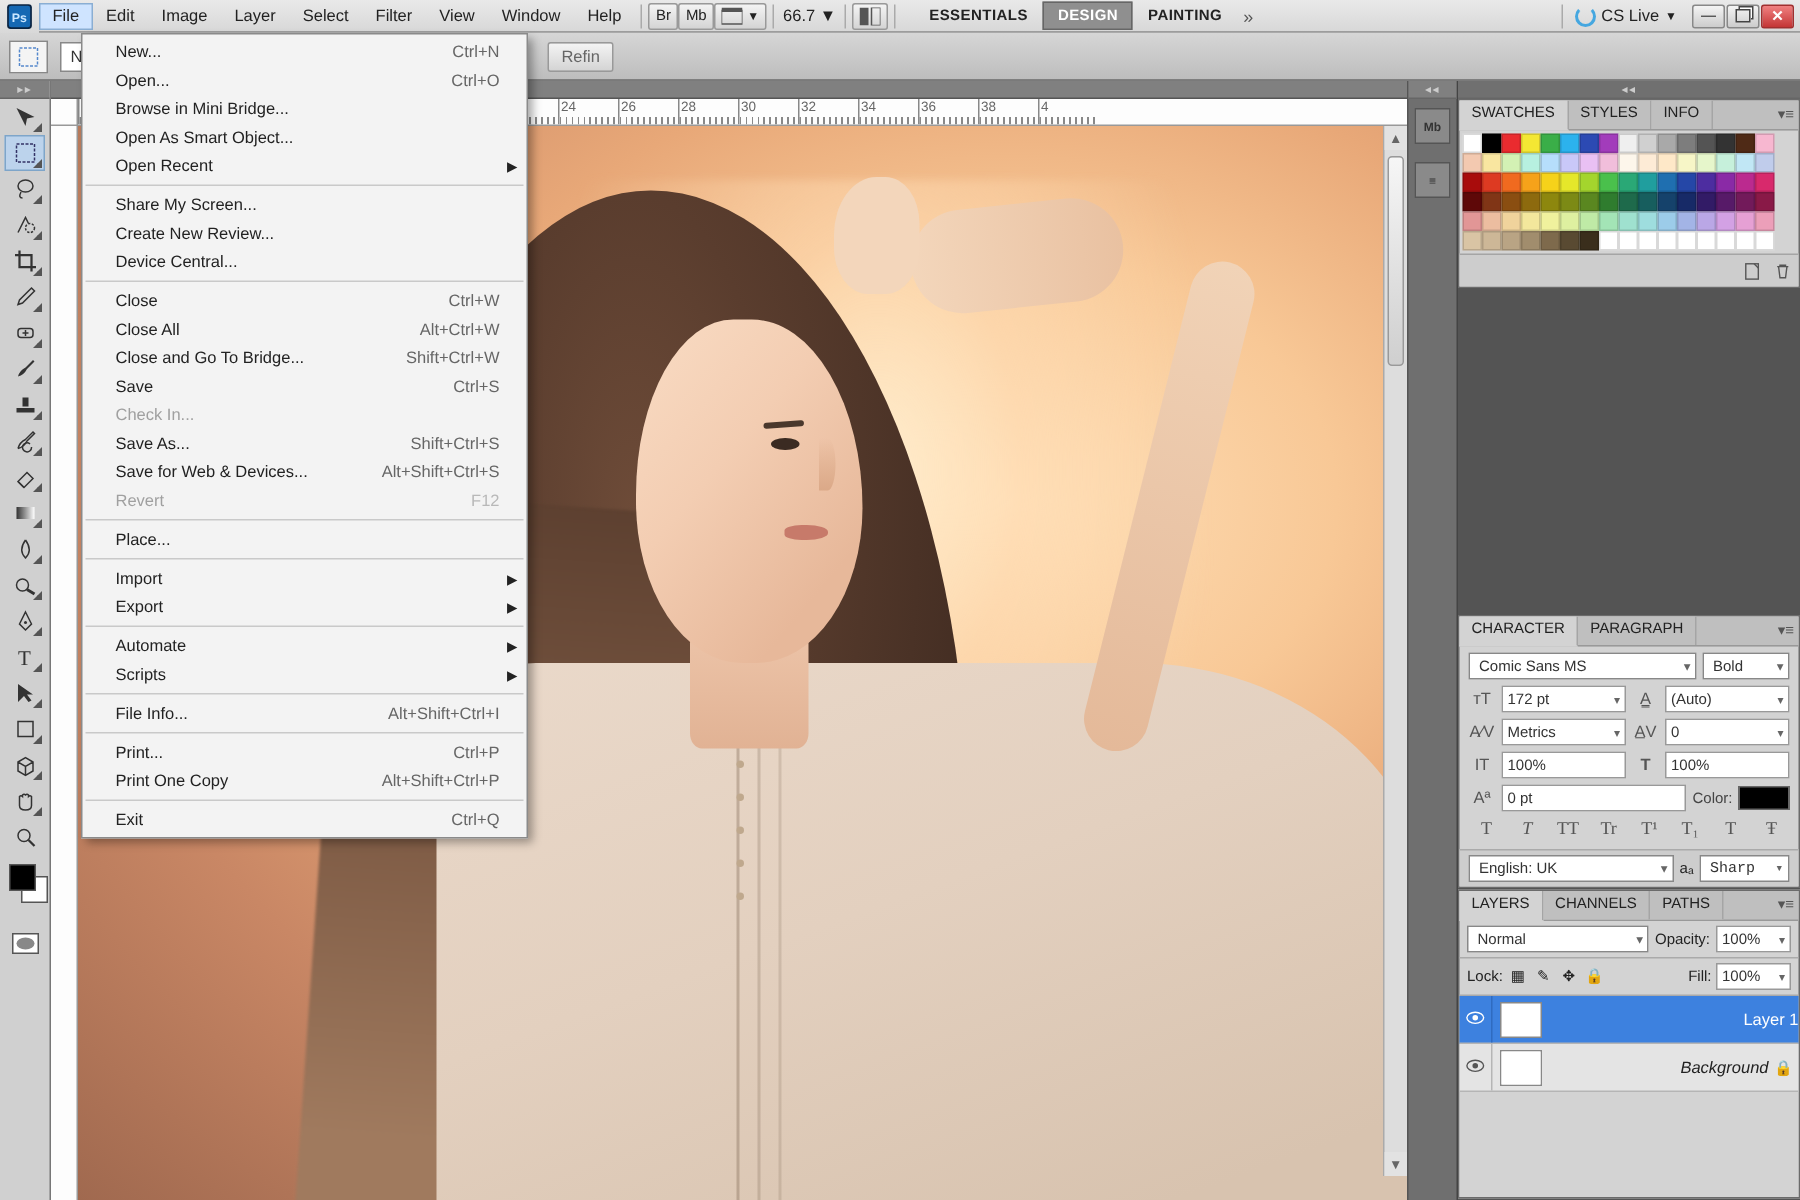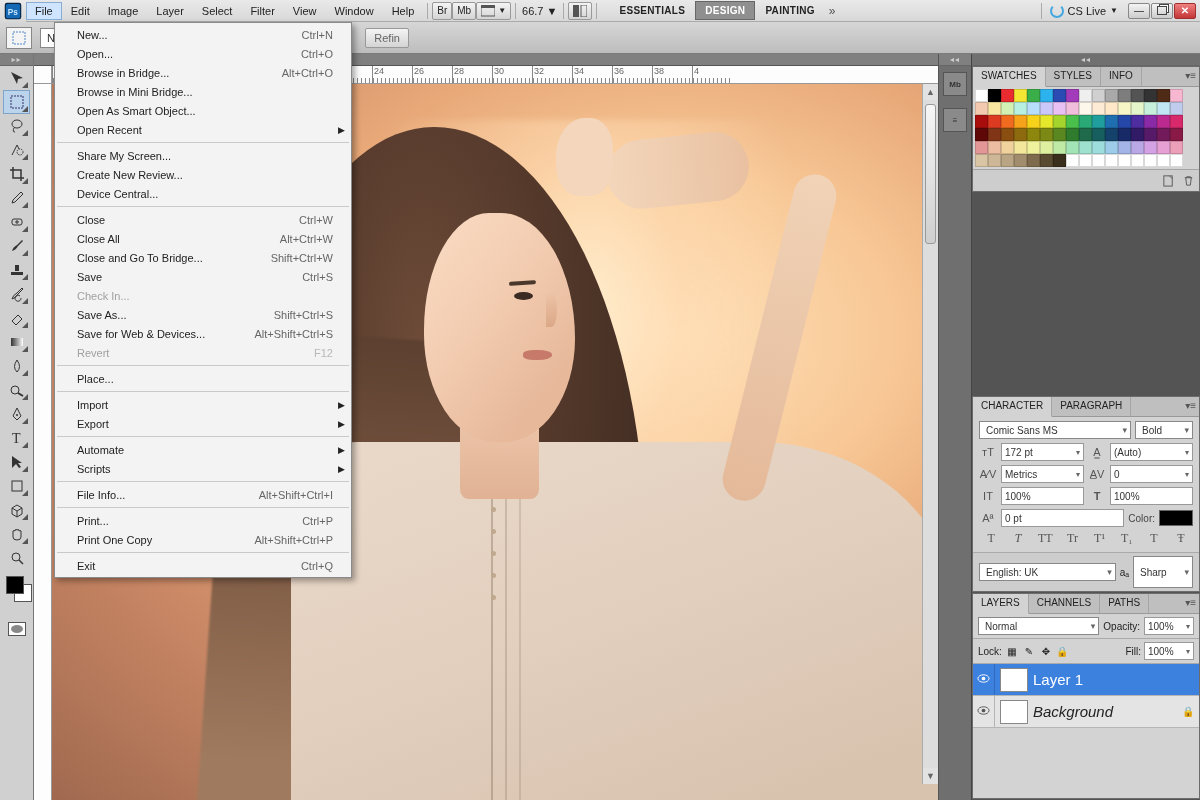--- a/index.html
+++ b/index.html
@@ -128,21 +128,21 @@
   
   .layers-body { font-size:10px;}
   .layers-opts { display:flex; align-items:center; gap:4px; padding:3px 5px; border-bottom:1px solid #aaa;}
   .layers-lock { display:flex; align-items:center; gap:3px; padding:3px 5px; border-bottom:1px solid #aaa;}
   .layers-lock .ic { width:14px;height:14px; display:flex; align-items:center; justify-content:center;}
   .layer-row { display:flex; align-items:center; height:32px; border-bottom:1px solid #b5b5b5; background:#e4e4e4;}
   .layer-row.selected { background:#3d81df; color:#fff;}
   .layer-row .vis { width:22px; display:flex; justify-content:center; border-right:1px solid #b5b5b5; height:100%; align-items:center;}
   .layer-row .thumb { width:28px; height:24px; background:#fff; border:1px solid #888; margin:0 5px; position:relative;}
   .layer-row .thumb.bg::after{ content:""; position:absolute; inset:0; background: linear-gradient(135deg,#fff 0%, #fff 100%);}
-  .layer-row .name { flex:1; font-size:15px;}
+  .layer-row .name { flex:1; font-size:11px;text-align:right;}
   .layer-row .lock { width:20px; text-align:center;}
   .layer-row.selected .vis { border-right-color: #2f6bc0;}
   .layers-fill { height:70px; background:#d3d3d3;}
   .panel-gap { flex:1; background:#545454;}
   .eye svg{width:13px;height:13px;}
 </style>
 </head>
 <body>
 
 <div class="menubar">
@@ -230,24 +230,20 @@
 </div>
 
 <div class="file-menu" id="file-menu">
     <div class="fm-row">
       <span>New...</span>
       <span class="shortcut">Ctrl+N</span>
     </div>
     <div class="fm-row">
       <span>Open...</span>
       <span class="shortcut">Ctrl+O</span>
-    </div>
-    <div class="fm-row">
-      <span>Browse in Bridge...</span>
-      <span class="shortcut">Alt+Ctrl+O</span>
     </div>
     <div class="fm-row">
       <span>Browse in Mini Bridge...</span>
     </div>
     <div class="fm-row">
       <span>Open As Smart Object...</span>
     </div>
     <div class="fm-row">
       <span>Open Recent</span>
       <span class="sub-arrow">▶</span>
@@ -745,21 +741,21 @@
             <span>T₁</span>
             <span>T</span>
             <span>Ŧ</span>
           </div>
       </div>
       <div class="lang-row">
         <div class="dropdown" style="flex:1; height:18px; font-size:10px;">
             <span>English: UK</span>
           </div>
         <span style="font-size:10px;">aₐ</span>
-        <div class="dropdown" style="flex:0 0 60px; height:32px; font-size:10px;">
+        <div class="dropdown" style="flex:0 0 60px; height:18px; font-size:10px;font-family:Liberation Mono, monospace;">
             <span>Sharp</span>
           </div>
       </div>
     </div>
 
     <div class="panel-grp" style="flex:0 0 auto;">
       <div class="tabs">
         <div class="tab active">LAYERS</div>
         <div class="tab">CHANNELS</div>
         <div class="tab">PATHS</div>

